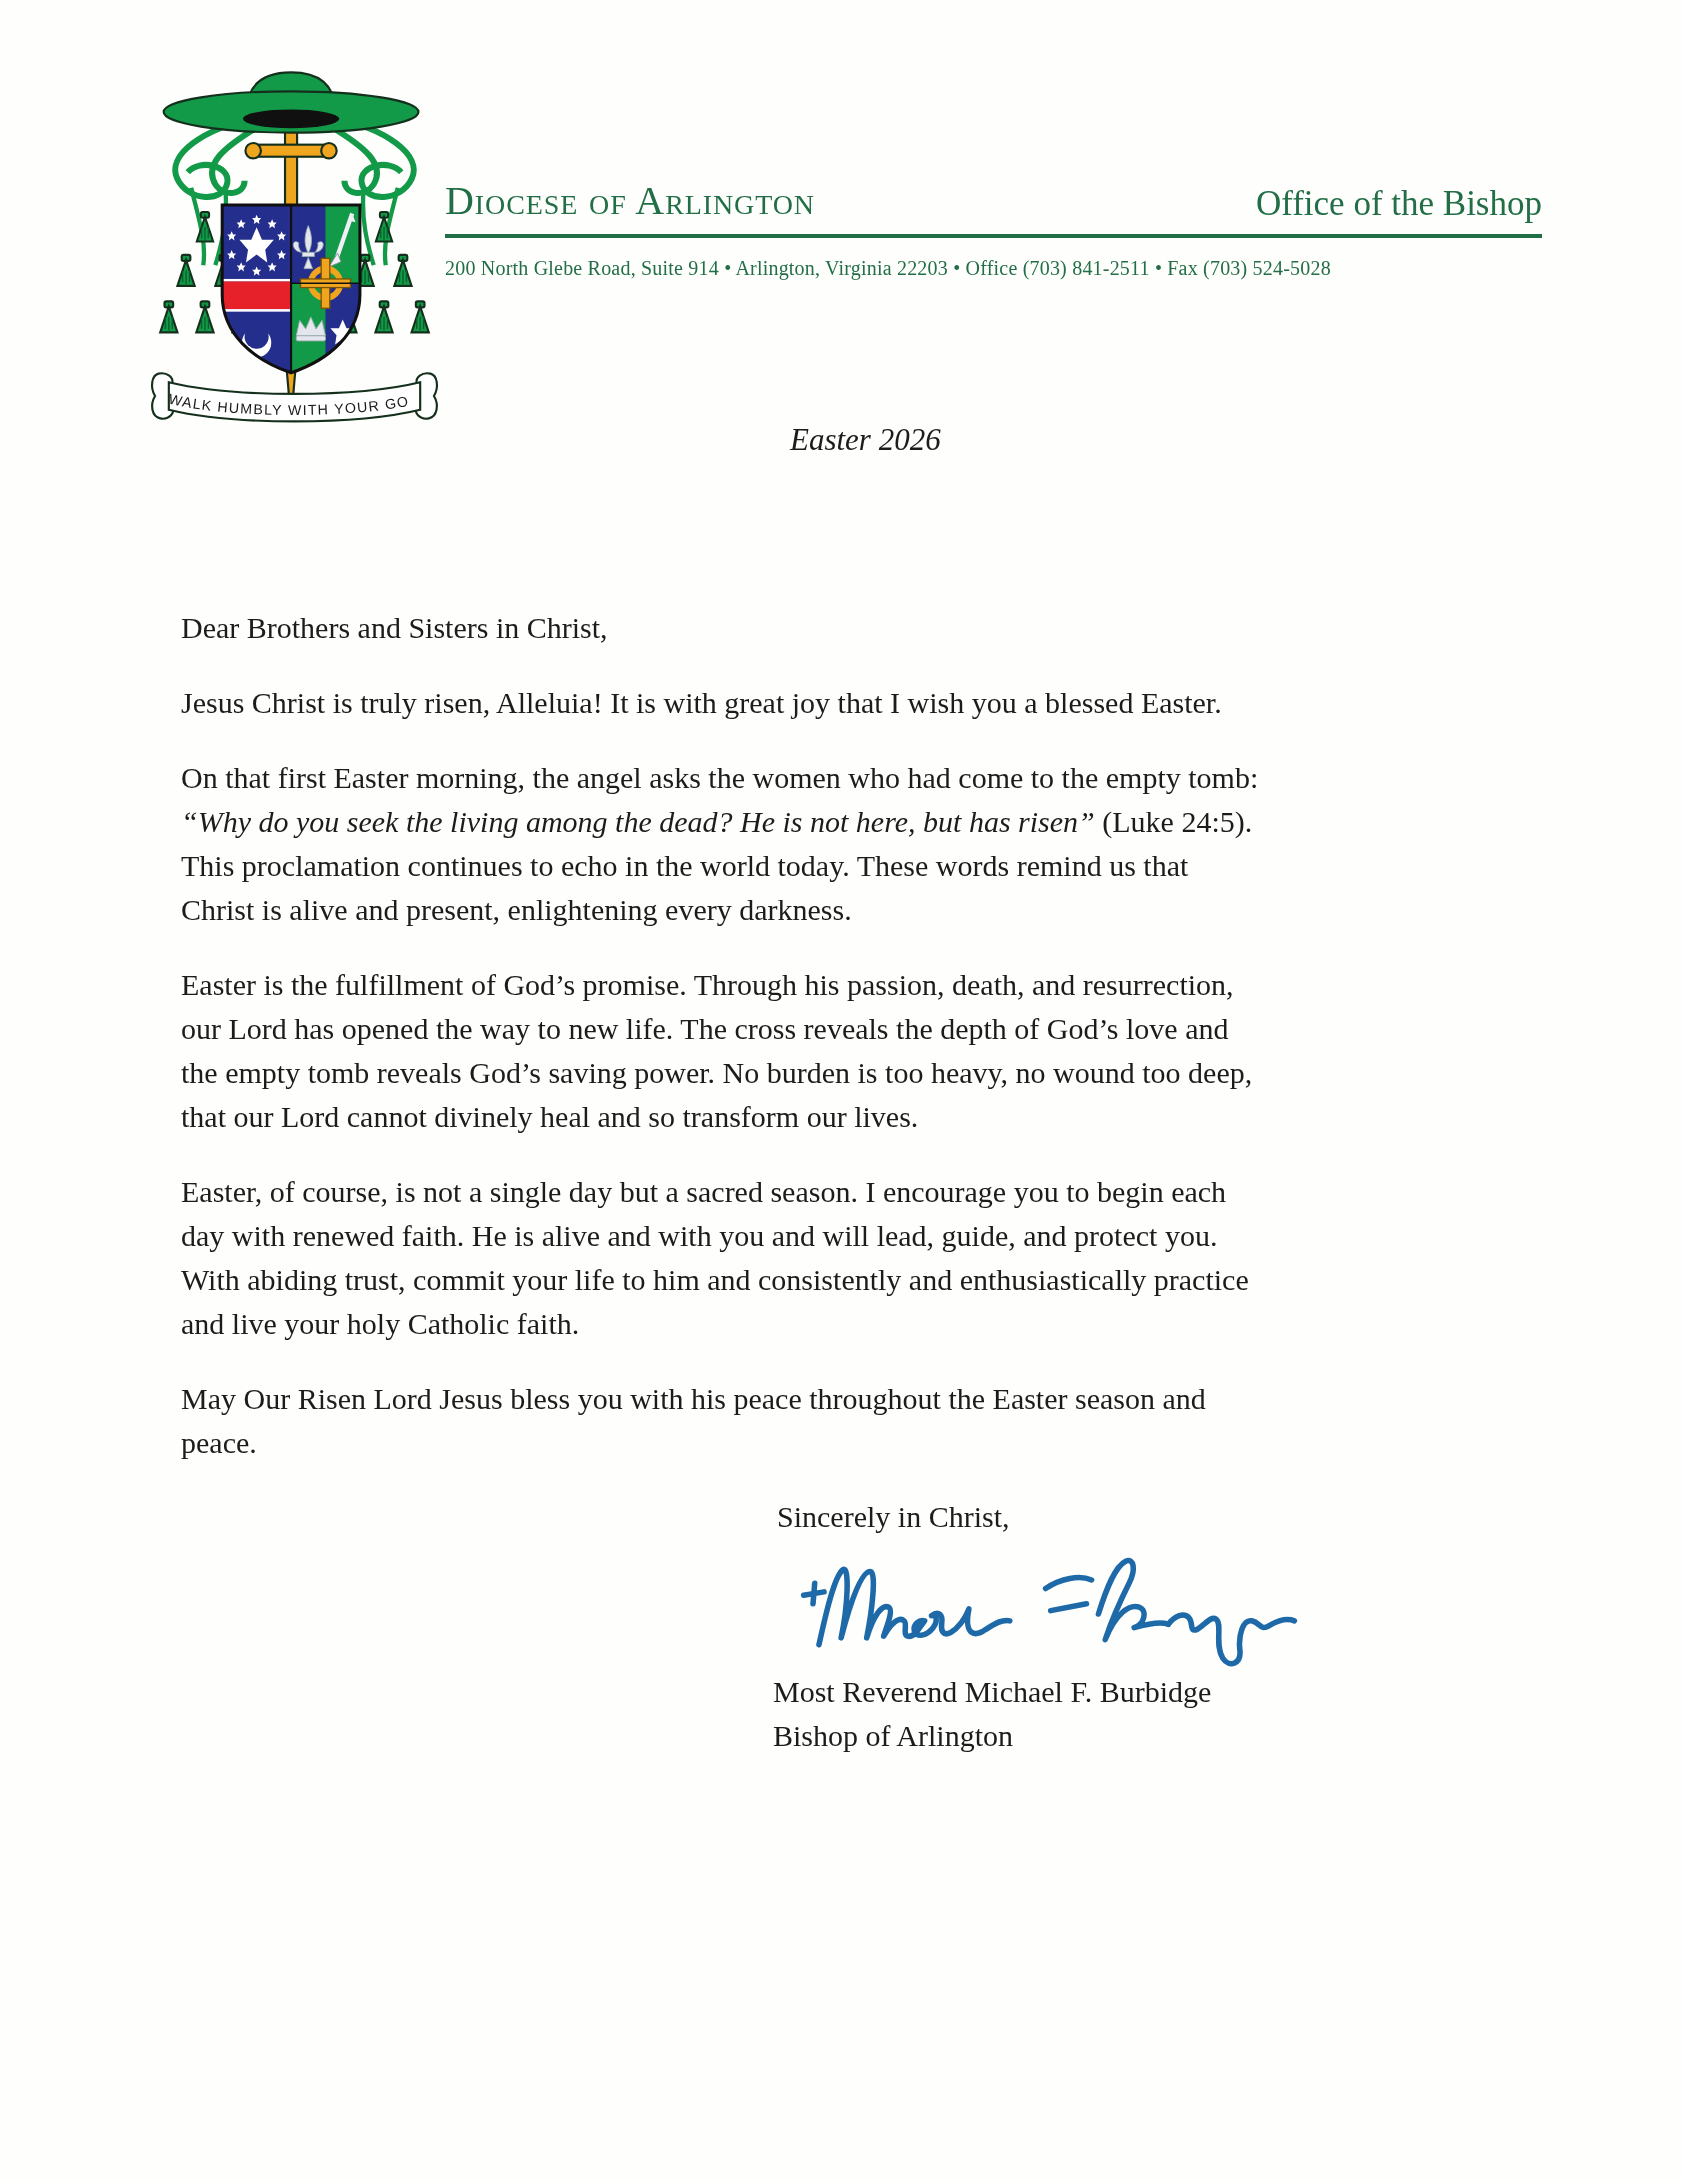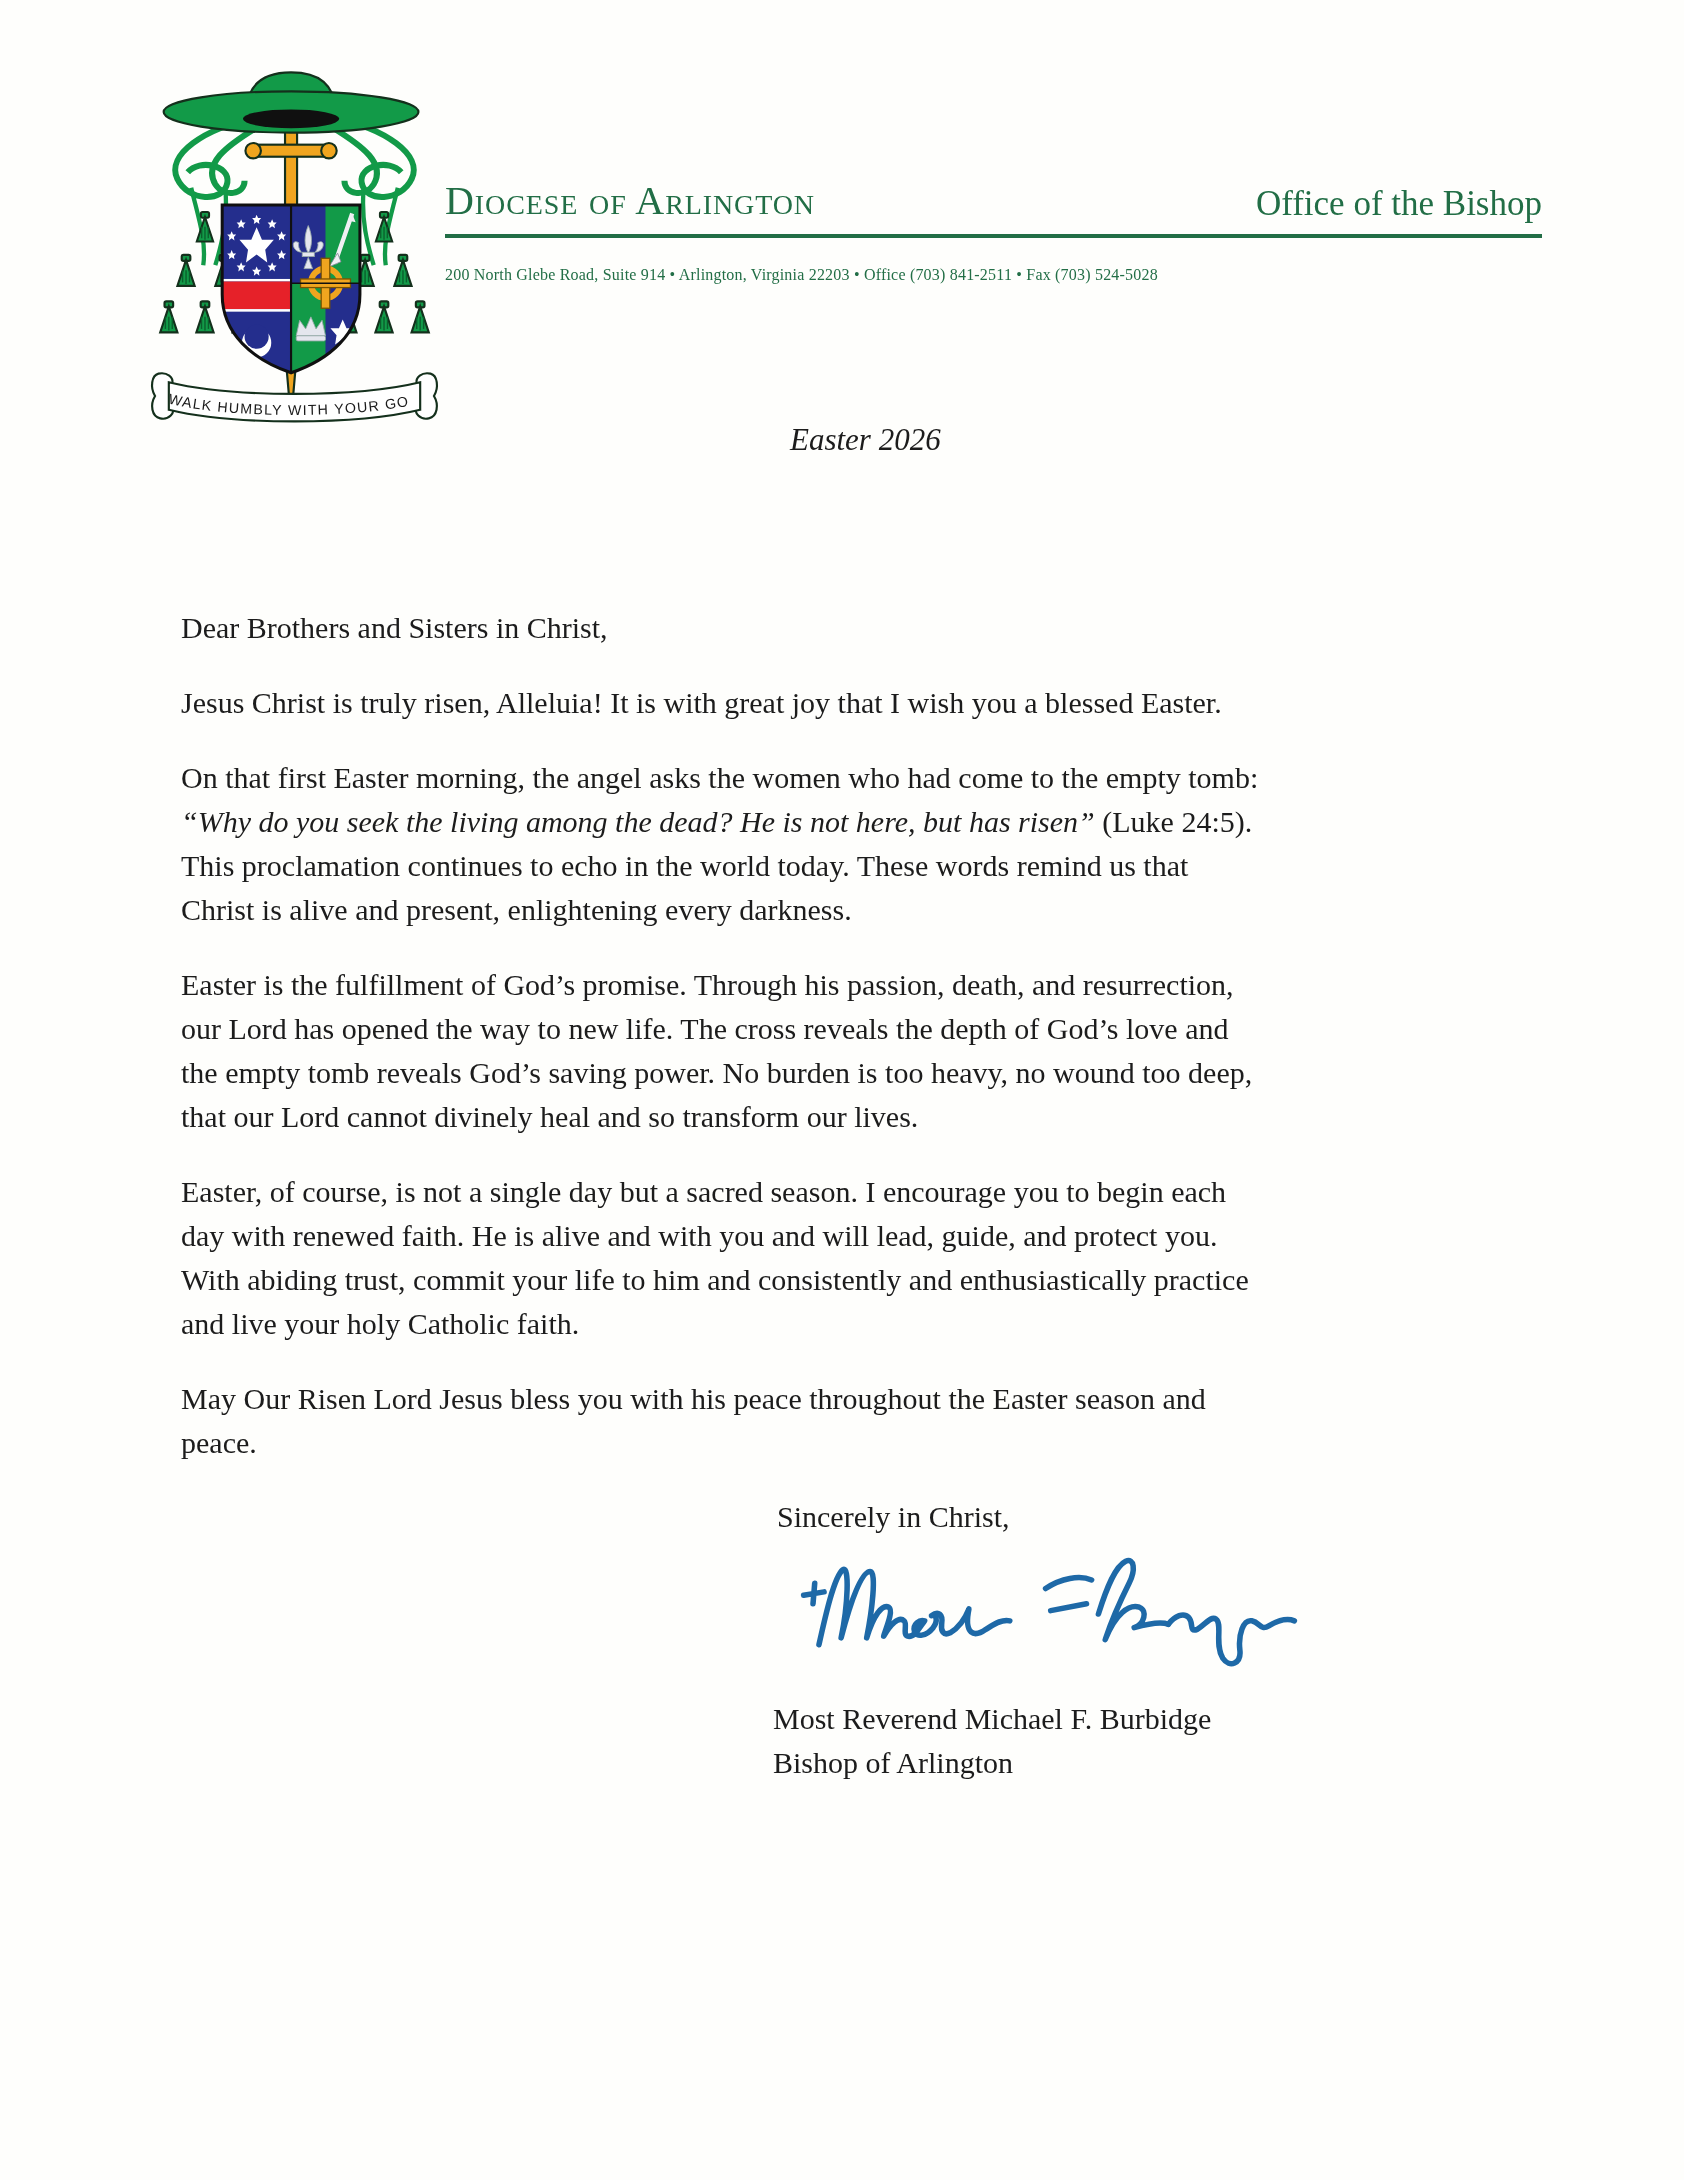--- a/index.html
+++ b/index.html
@@ -21,33 +21,33 @@
   }
   #header-row{display:flex;justify-content:space-between;align-items:flex-end;}
   #org-name{
     font-variant:small-caps;
     font-size:40px;letter-spacing:0.9px;
     color:var(--brand-green);
   }
   #office-name{font-size:35px;color:var(--brand-green);}
   #header-rule{height:3.4px;background:var(--brand-green);margin-top:10.2px;}
   #address-line{
-    margin-top:28px;font-size:16px;color:var(--brand-green);
+    margin-top:19px;font-size:20px;color:var(--brand-green);
     white-space:nowrap;letter-spacing:0.2px;
   }
   
   #date-line{position:absolute;left:790px;top:422px;font-size:31px;font-style:italic;}
   #body{position:absolute;left:181px;top:606px;width:1319px;font-size:30px;line-height:44px;}
   .para{margin:0 0 31px 0;}
   .line{white-space:nowrap;}
   .italic{font-style:italic;}
   #closing{position:absolute;left:777px;top:1500px;font-size:30px;}
   #signature{position:absolute;left:790px;top:1532px;width:518px;height:147px;}
   .sig-stroke{stroke:var(--sig-blue);stroke-width:6.5;fill:none;stroke-linecap:round;stroke-linejoin:round;}
-  #signer-block{position:absolute;left:773px;top:1670px;font-size:30px;line-height:44px;margin-top:27px;}
+  #signer-block{position:absolute;left:773px;top:1670px;font-size:30px;line-height:44px;}
 </style>
 </head>
 <body>
 
 <div id="page">
 
   <svg id="crest" viewBox="0 0 352 470" aria-hidden="false">
     <defs>
       <polygon id="star5" points="0,-10 2.94,-3.09 9.51,-3.09 4.76,2.36 5.88,9.51 0,5.1 -5.88,9.51 -4.76,2.36 -9.51,-3.09 -2.94,-3.09"></polygon>
       <g id="tassel">

